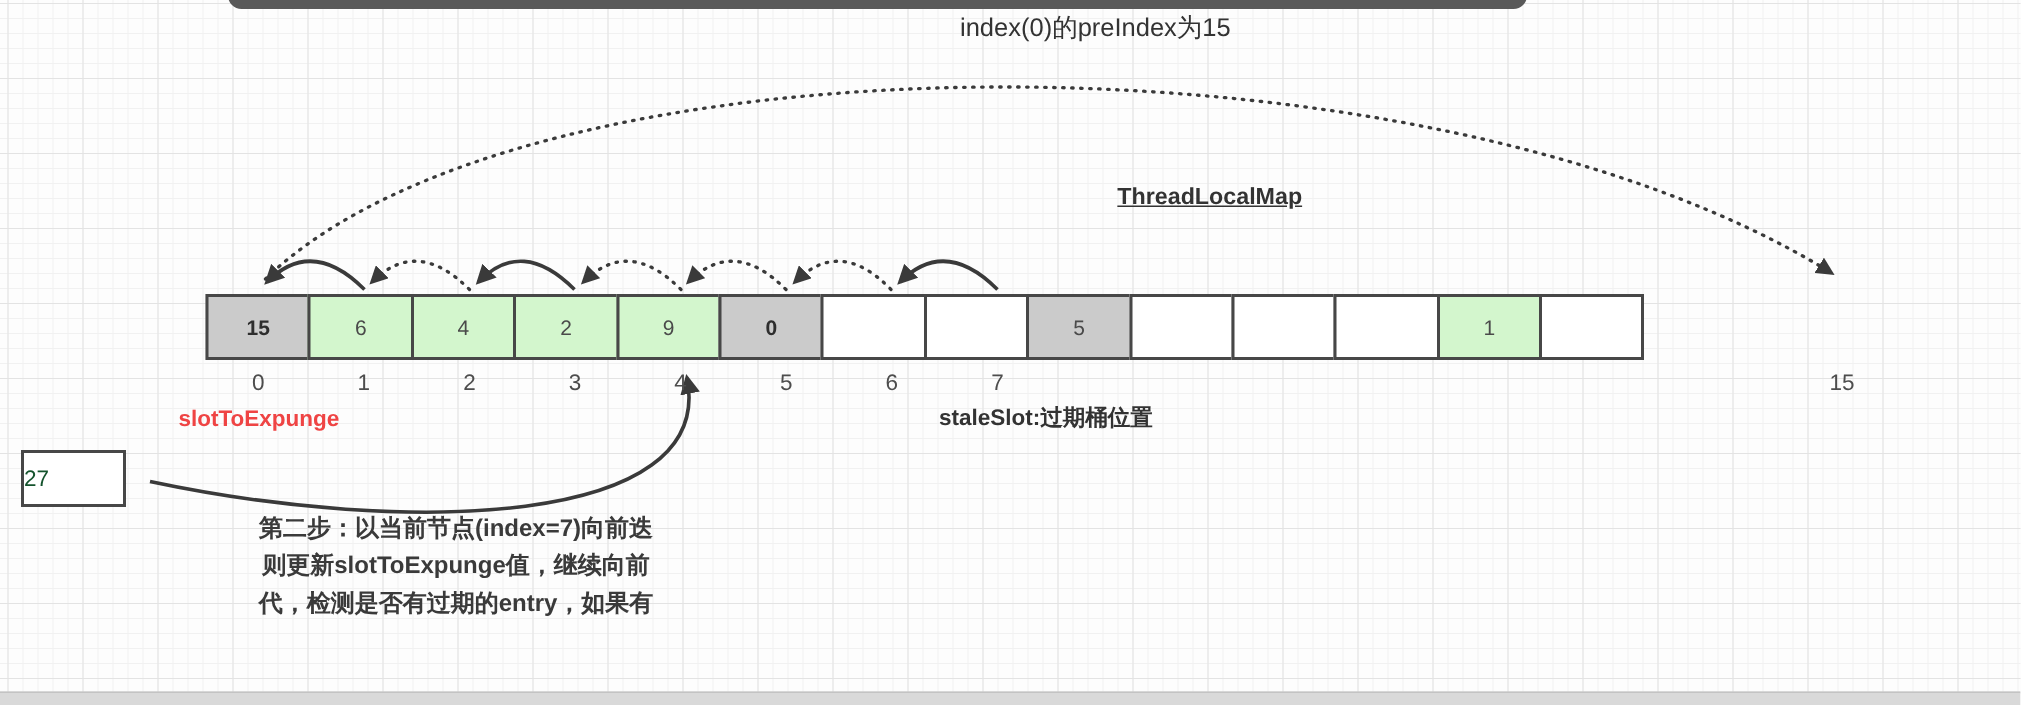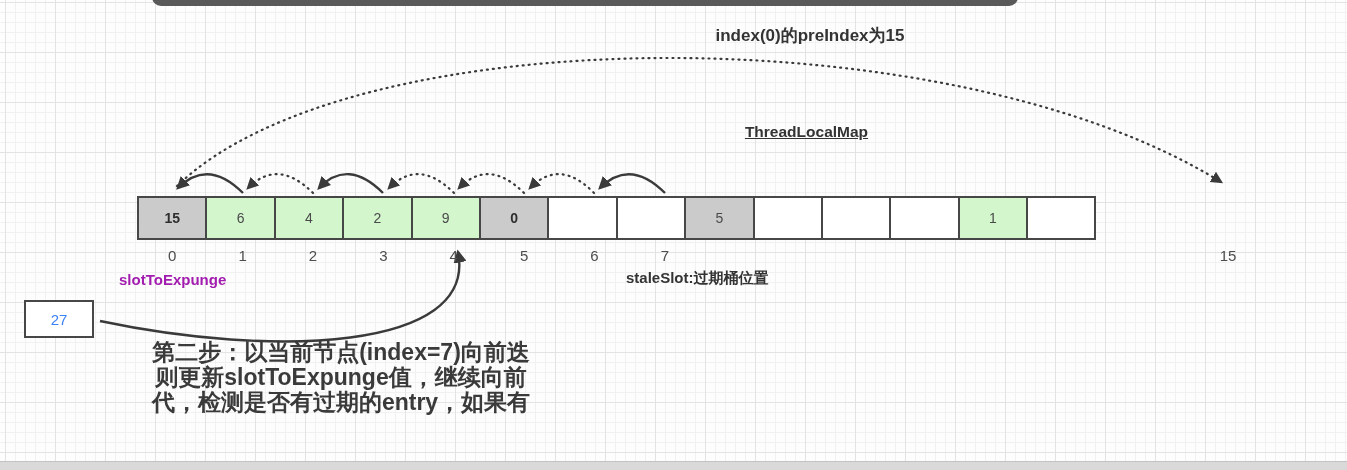--- a/index.html
+++ b/index.html
@@ -14,22 +14,22 @@
       linear-gradient(to bottom, #f1f1f1 1px, transparent 1px);
     background-size:50px 50px,50px 50px,10px 10px,10px 10px;
     background-position:5px 2px,5px 2px,5px 2px,5px 2px;
   }
   .abs{position:absolute;}
   #top-bar{
     left:152px;top:-13px;width:866px;height:19px;
     background:var(--bar,#595959);border-radius:9px;
   }
   #title{
-    left:640px;top:24px;width:340px;text-align:center;
-    font-size:17px;font-weight:bold;color:#333;
+    left:640px;top:7px;width:340px;text-align:left;
+    font-size:17px;font-weight:normal;color:#333;
   }
   #map-label{
     left:700px;top:123px;width:213px;text-align:center;
     font-size:15.5px;font-weight:bold;color:#333;text-decoration:underline;
   }
   #array-row{left:137px;top:196px;display:flex;}
   .cell{
     width:70.4px;height:44px;box-sizing:border-box;
     border:2px solid var(--line,#474747);margin-left:-2px;
     display:flex;align-items:center;justify-content:center;
@@ -37,34 +37,34 @@
   }
   .cell:first-child{margin-left:0;}
   .cell[data-fill^="gray"]{background:var(--cell-expired,#cbcbcb);}
   .cell[data-fill^="green"]{background:var(--cell-valid,#d3f6cd);}
   .cell[data-fill$="bold"]{font-weight:bold;color:#2e2e2e;}
   #index-row{left:137px;top:247px;display:flex;}
   .idx{
     width:70.4px;text-align:center;font-size:15px;color:#4d4d4d;
   }
   #slot-to-expunge-label{
-    left:119px;top:271px;font-size:15px;font-weight:bold;color:#a21caf;
+    left:119px;top:271px;font-size:15px;font-weight:bold;color:#ef4444;
   }
   #stale-slot-label{
     left:598px;top:269px;font-size:15px;font-weight:bold;color:#333;margin-left:28px;
   }
   #value-box{
-    left:24px;top:300px;width:70px;height:38px;box-sizing:border-box;
+    left:14px;top:300px;width:70px;height:38px;box-sizing:border-box;
     border:2px solid var(--line,#474747);background:#fff;
-    display:flex;align-items:center;justify-content:center;
-    font-size:15px;color:#3b82f6;
+    display:flex;align-items:center;
+    font-size:15px;color:#14532d;
   }
   #step-note{
     left:105px;top:340px;width:398px;text-align:center;
-    font-size:23px;line-height:25px;font-weight:bold;color:#3a3a3a;padding-left:37px;
+    font-size:16px;line-height:25px;font-weight:bold;color:#3a3a3a;
   }
   #bottom-strip{
     left:0;bottom:0;width:1347px;height:8px;
     background:#d9d9d9;border-top:1px solid #c3c3c3;
   }
   #arrows{left:0;top:0;pointer-events:none;}
   .stroke-solid{fill:none;stroke:#3a3a3a;stroke-width:2.4;}
   .stroke-dot{fill:none;stroke:#3a3a3a;stroke-width:2.2;stroke-dasharray:1 5;stroke-linecap:round;}
 </style>
 </head>

